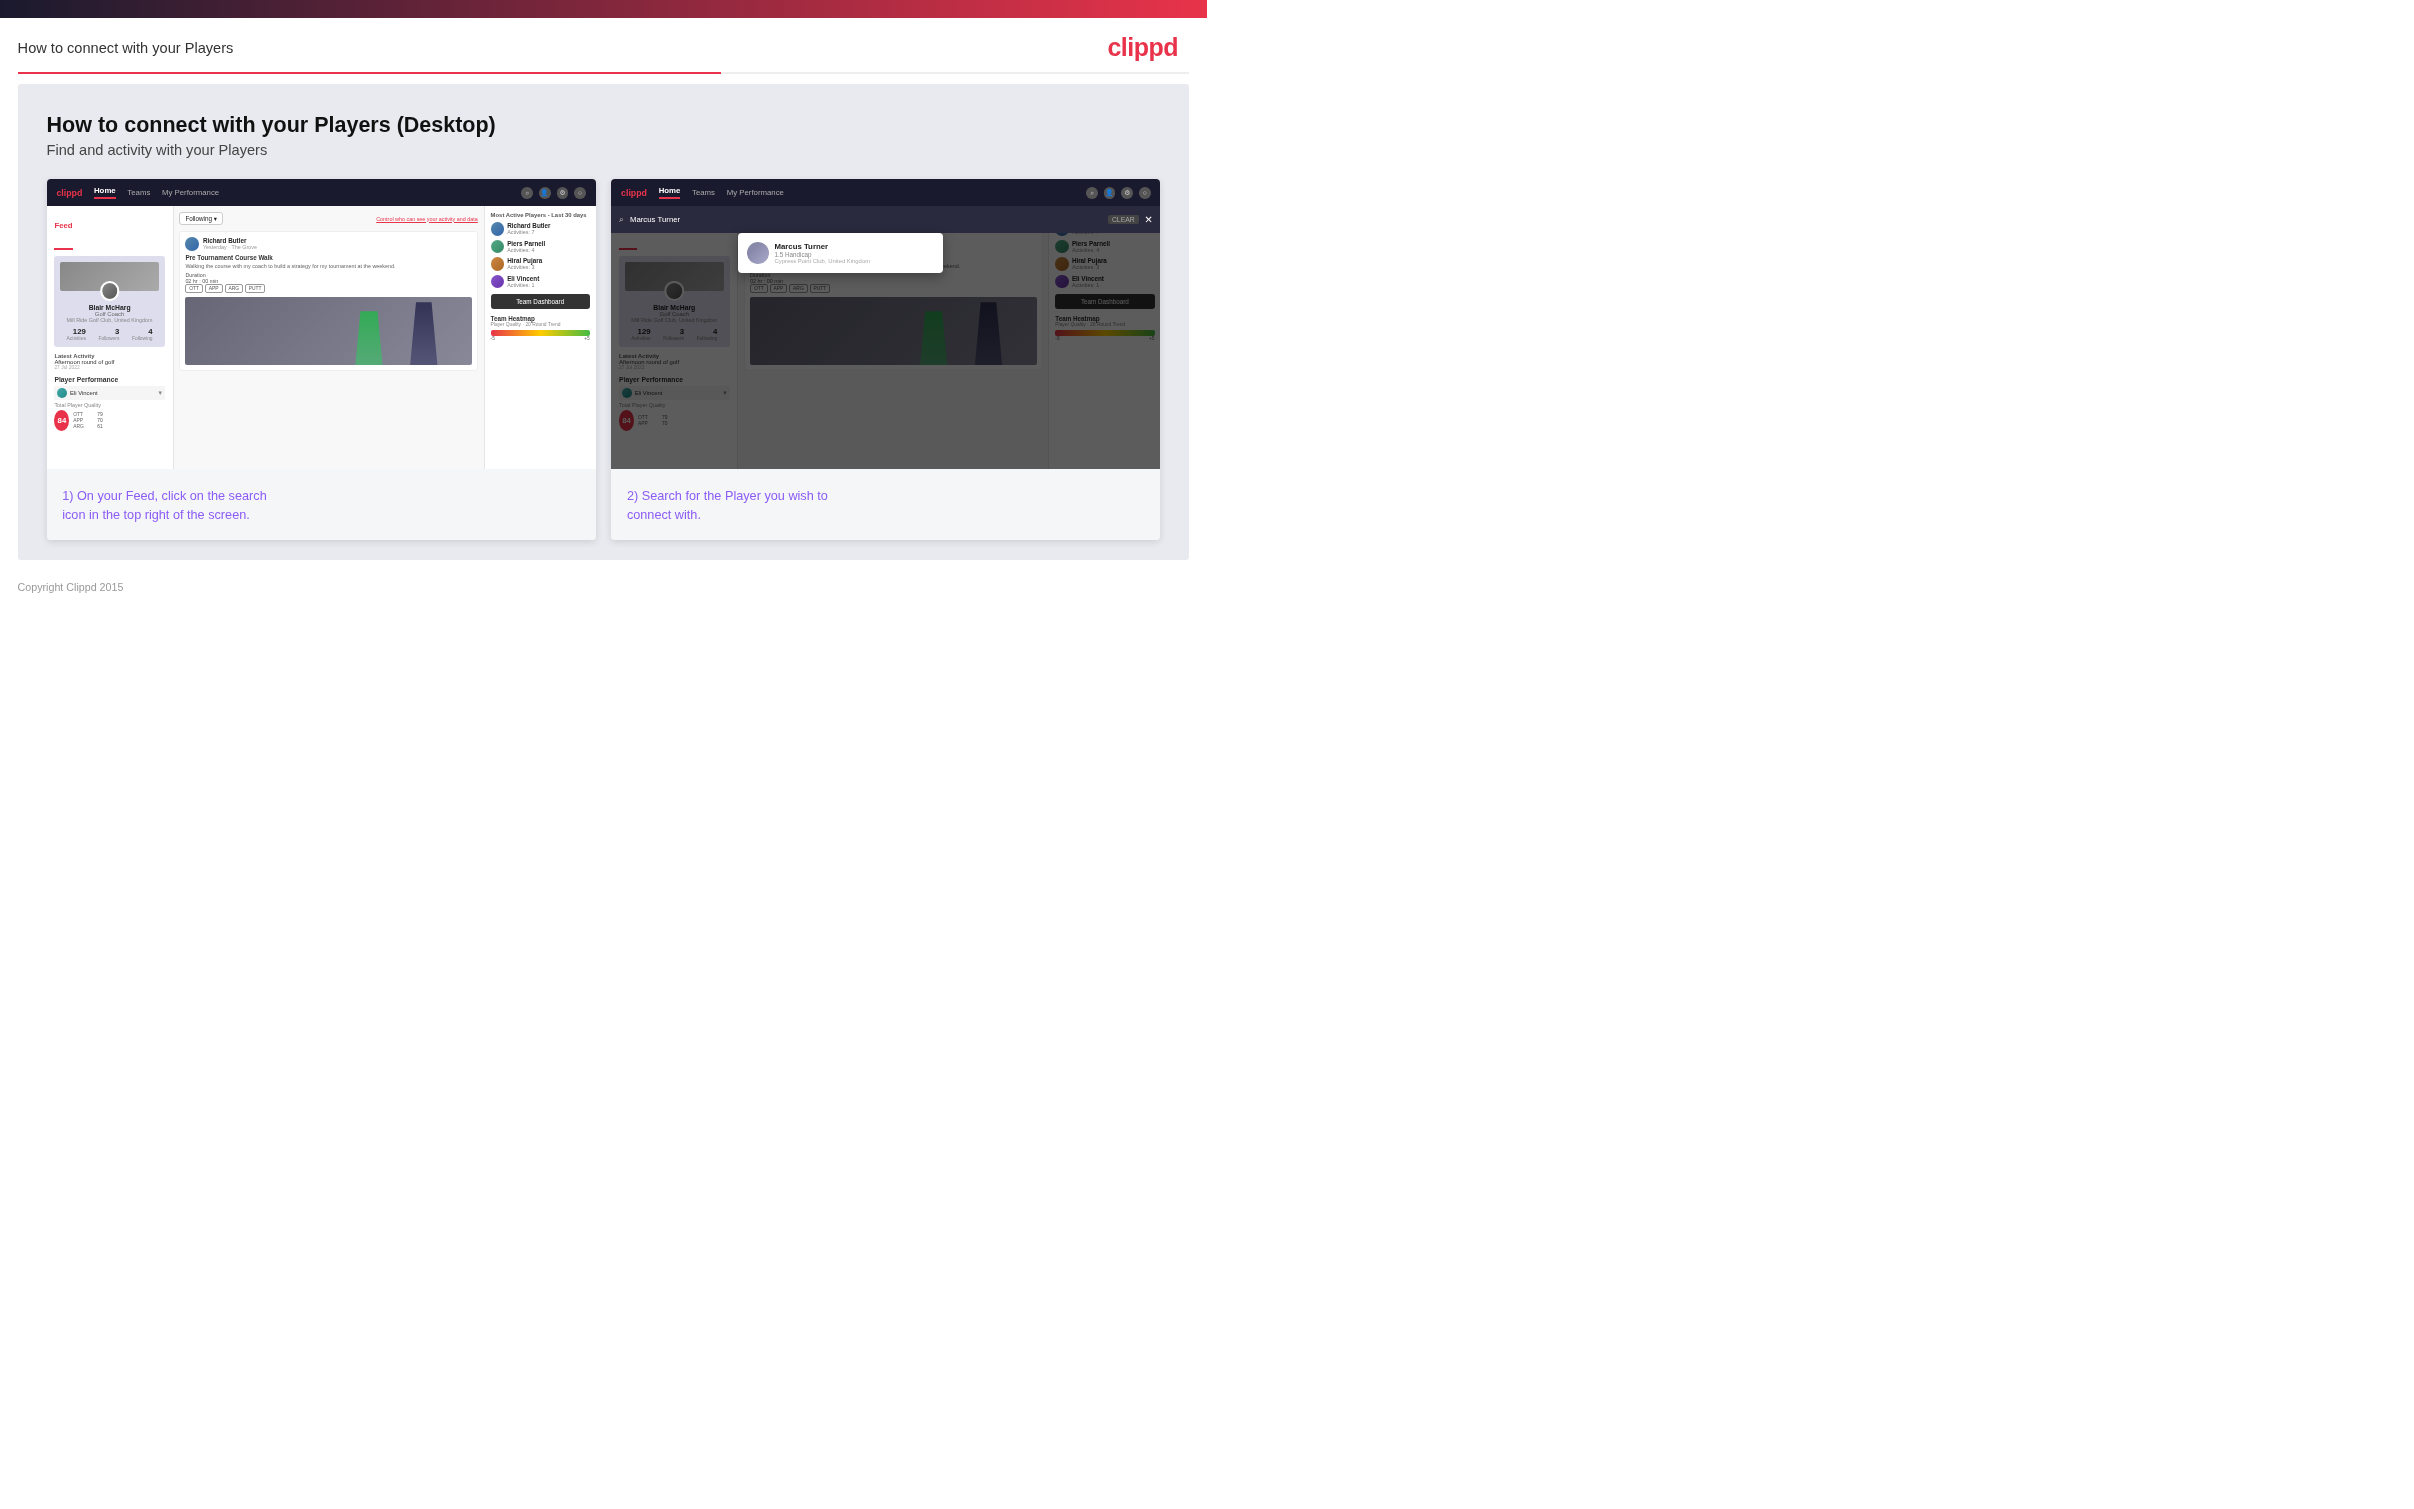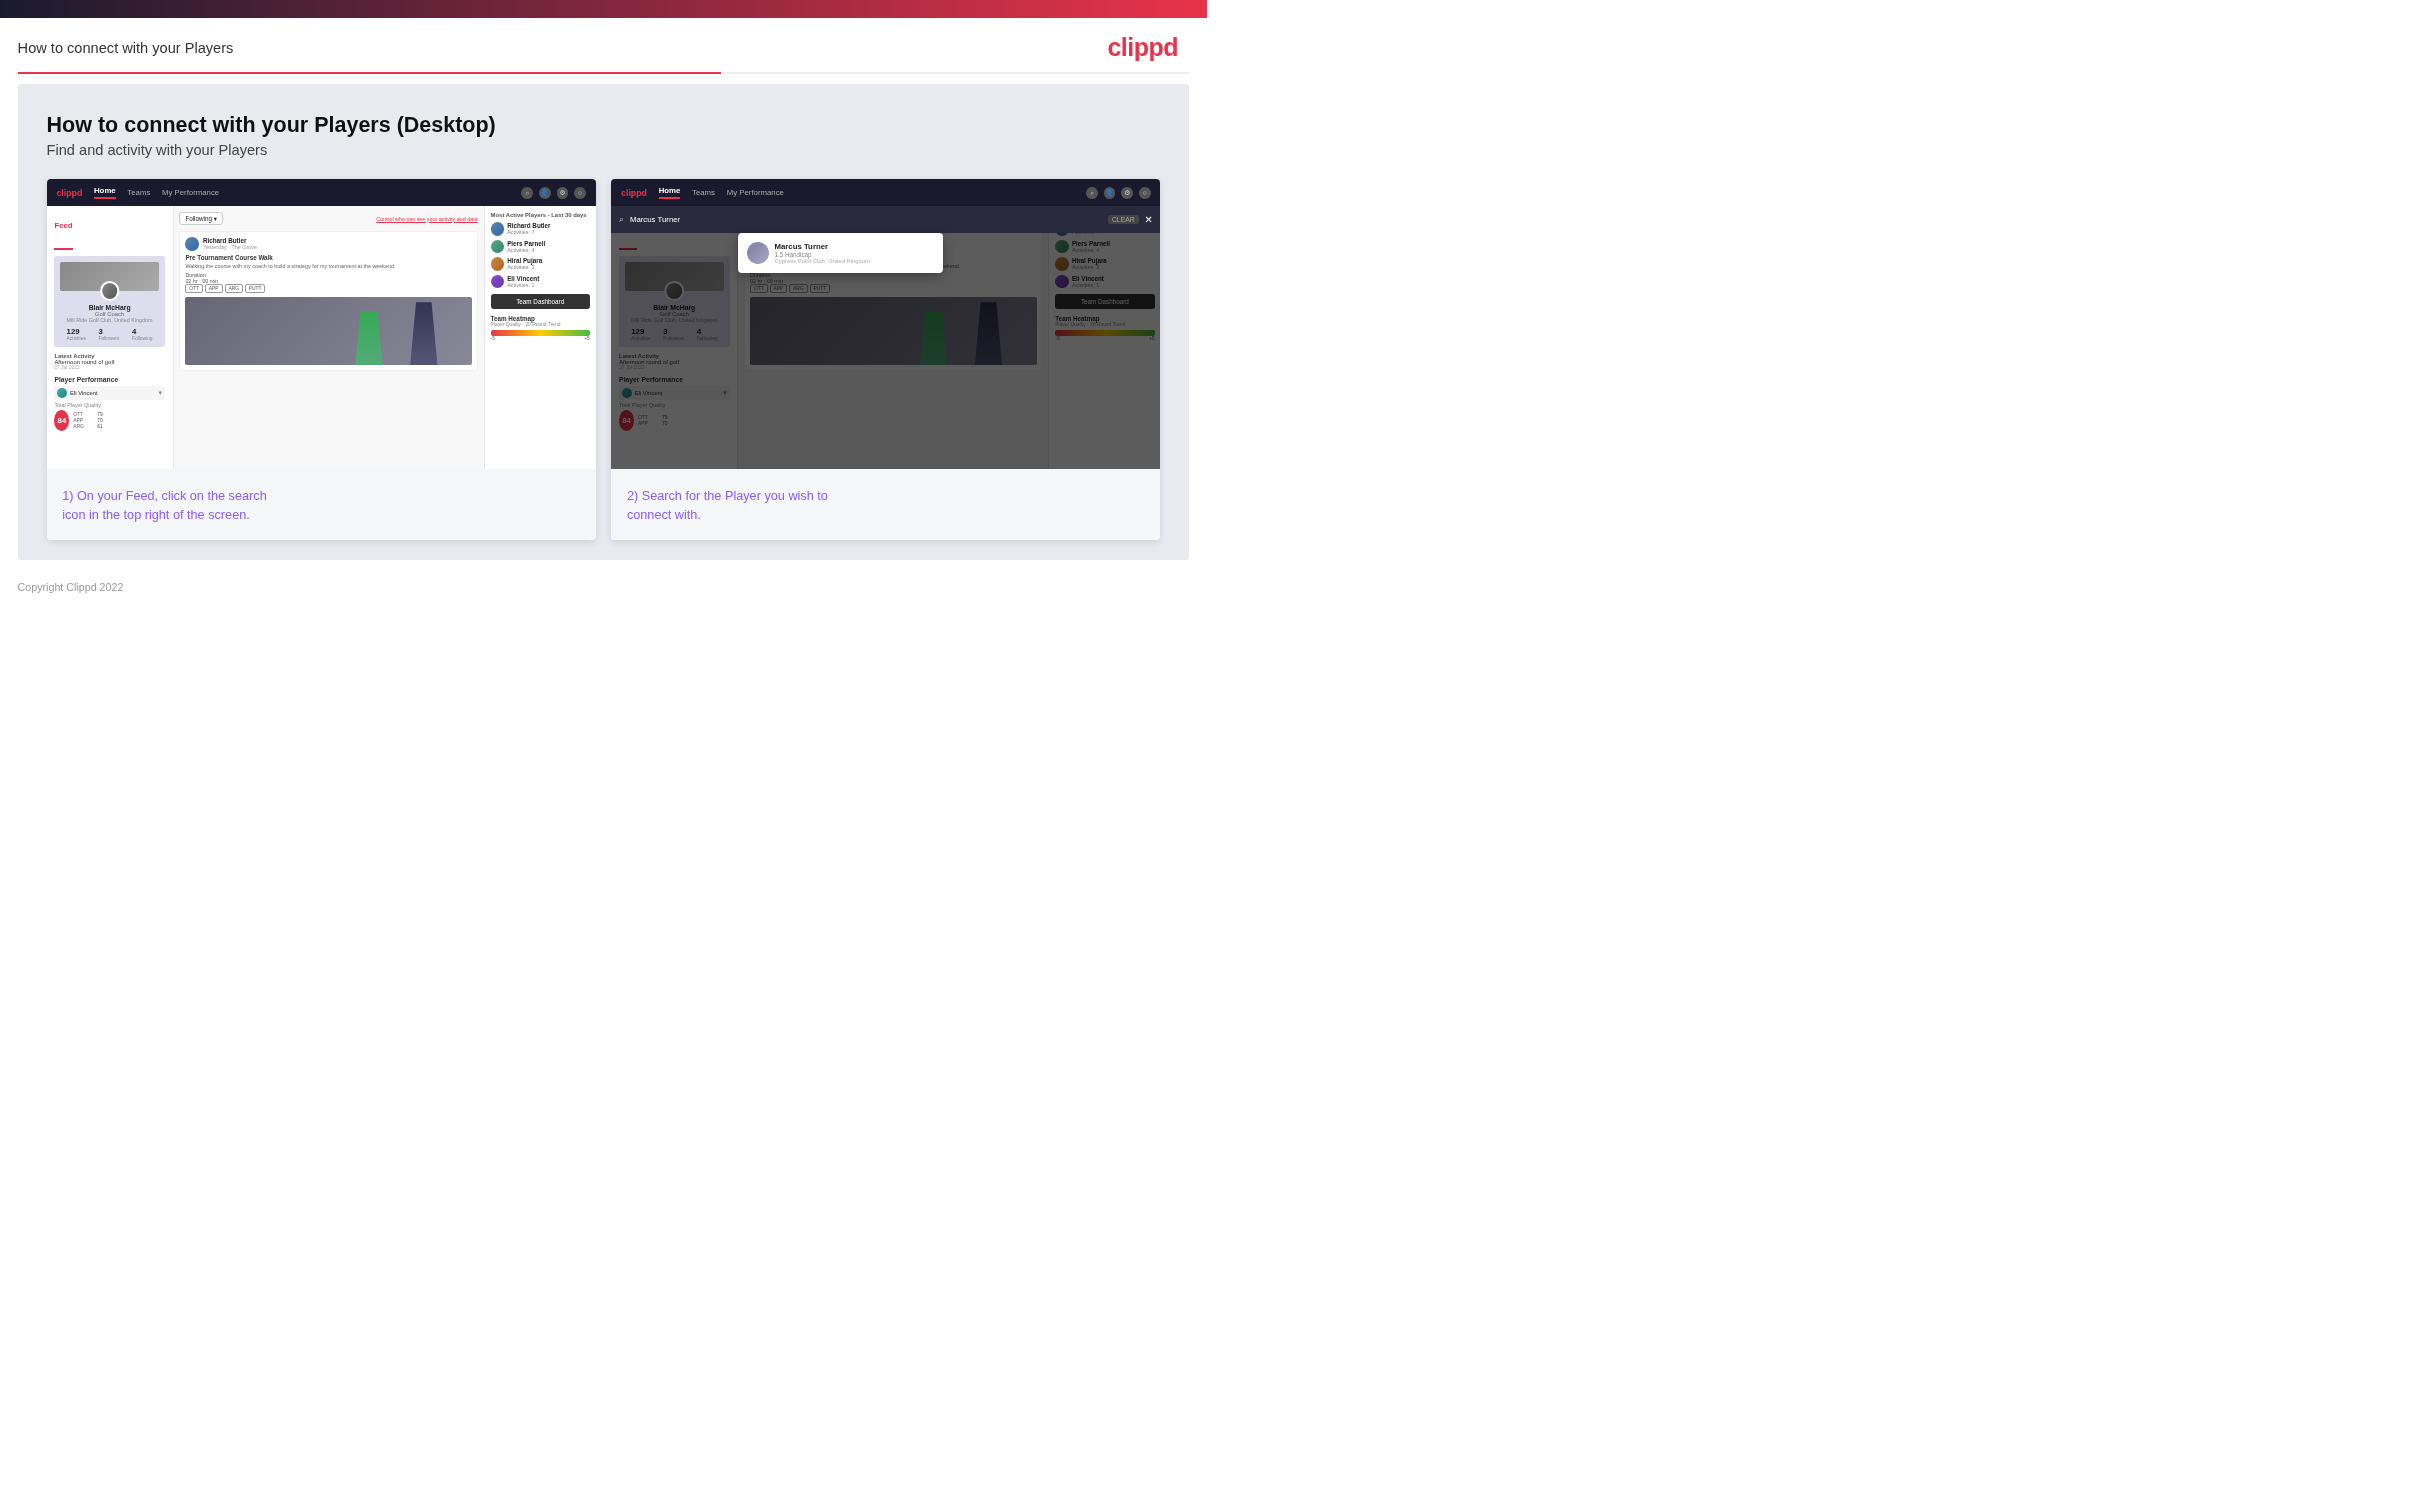--- a/index.html
+++ b/index.html
@@ -195,21 +195,21 @@
       font-size: 5.4px;
       text-align: center;
       color: #888;
     }
     .profile-stats {
       display: flex;
       justify-content: space-around;
       margin-top: 3.9px;
     }
     .stat-item {
-      text-align: left;
+      text-align: right;
     }
     .stat-num {
       font-size: 7.8px;
       font-weight: 700;
       color: #222;
     }
     .stat-label {
       font-size: 4.9px;
       color: #888;
     }
@@ -981,15 +981,15 @@
 
       <div class="caption-area">
         <div class="caption-text">2) Search for the Player you wish to<br>connect with.</div>
       </div>
     </div>
 
   </div>
 </div>
 
 <div class="footer">
-  <span>Copyright Clippd 2022</span>
+  <span>Copyright Clippd 2015</span>
 </div>
 
 
 </body></html>

